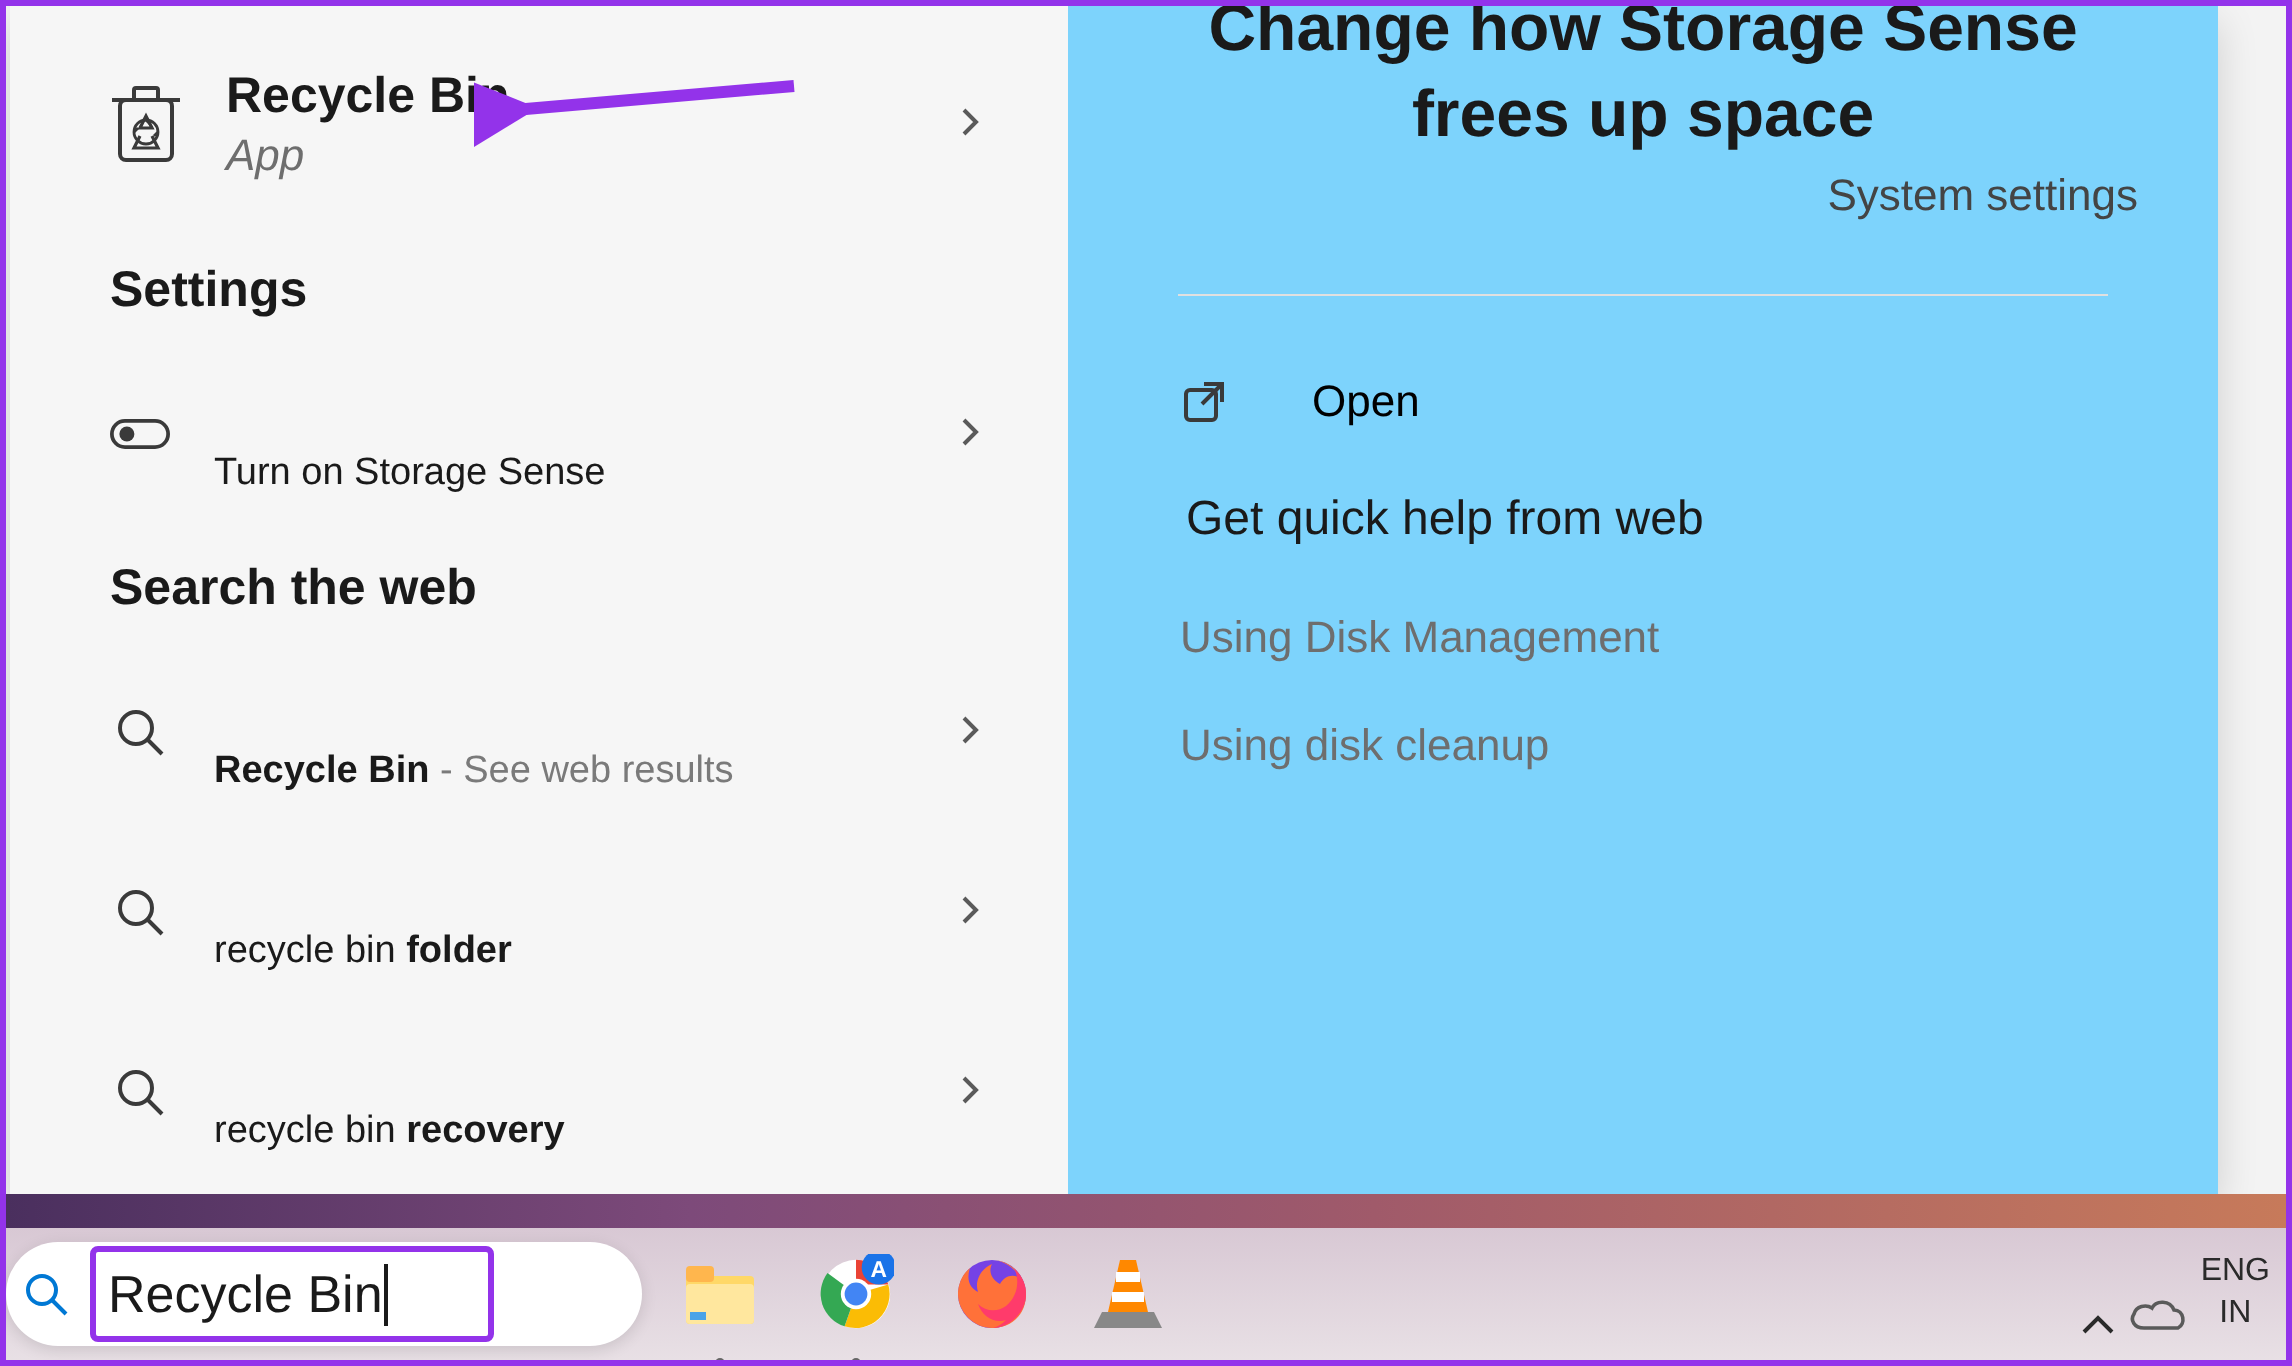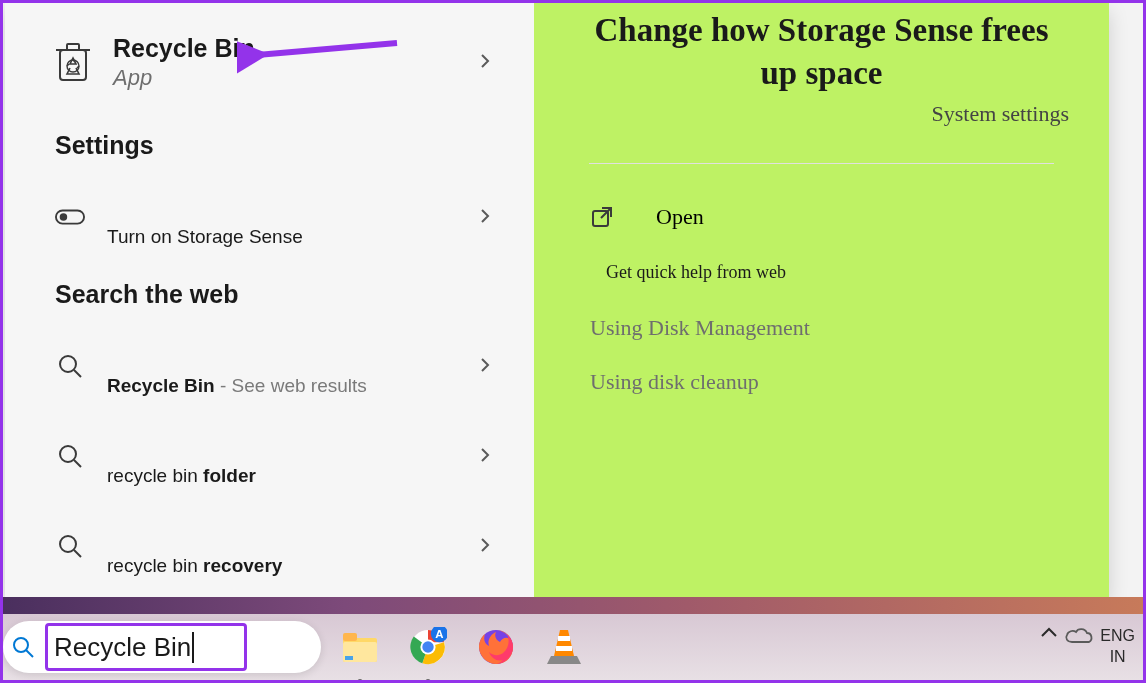--- a/index.html
+++ b/index.html
@@ -22,24 +22,23 @@
       box-shadow: 0 8px 20px rgba(0,0,0,0.15);
     }
     .left-col {
       width: 529px;
       background: #f6f6f6;
       padding: 0;
       overflow-y: auto;
     }
     .right-col {
       width: 575px;
-      background: #bef264;
-      padding: 16px 40px;
+      background: #7dd3fc;
+      padding: 0 40px;
       position: relative;
-      font-family: Liberation Serif, serif;
     }
     .result-item {
       display: flex;
       align-items: center;
       padding: 14px 28px 14px 50px;
       cursor: pointer;
       position: relative;
     }
     .result-item.best {
       padding-top: 30px;
@@ -111,23 +110,23 @@
     .open-row {
       display: flex;
       align-items: center;
       gap: 42px;
       padding: 4px 16px;
       cursor: pointer;
       font-size: 22px;
       margin-bottom: 28px;
     }
     .help-hdr {
-      font-size: 18px;
-      color: #1a1a1a;
-      margin: 18px 32px;
+      font-size: 24px;
+      color: #1a1a1a;
+      margin: 18px 19px;
     }
     .help-link {
       font-size: 22px;
       color: #6e6e6e;
       padding: 14px 16px;
       cursor: pointer;
     }
     .taskbar {
       position: absolute;
       left: 0; bottom: 0;
@@ -181,21 +180,21 @@
       position: absolute;
       width: 5px; height: 5px;
       border-radius: 50%;
       background: #666;
       bottom: -18px; left: 50%;
       transform: translateX(-50%);
     }
     .systray {
       margin-left: auto;
       display: flex;
-      align-items: flex-start;
+      align-items: flex-end;
       gap: 6px;
       margin-right: 8px;
     }
     .lang {
       font-size: 16px;
       text-align: center;
       line-height: 1.3;
       color: #2a2a2a;
     }
     svg { display: block; }

